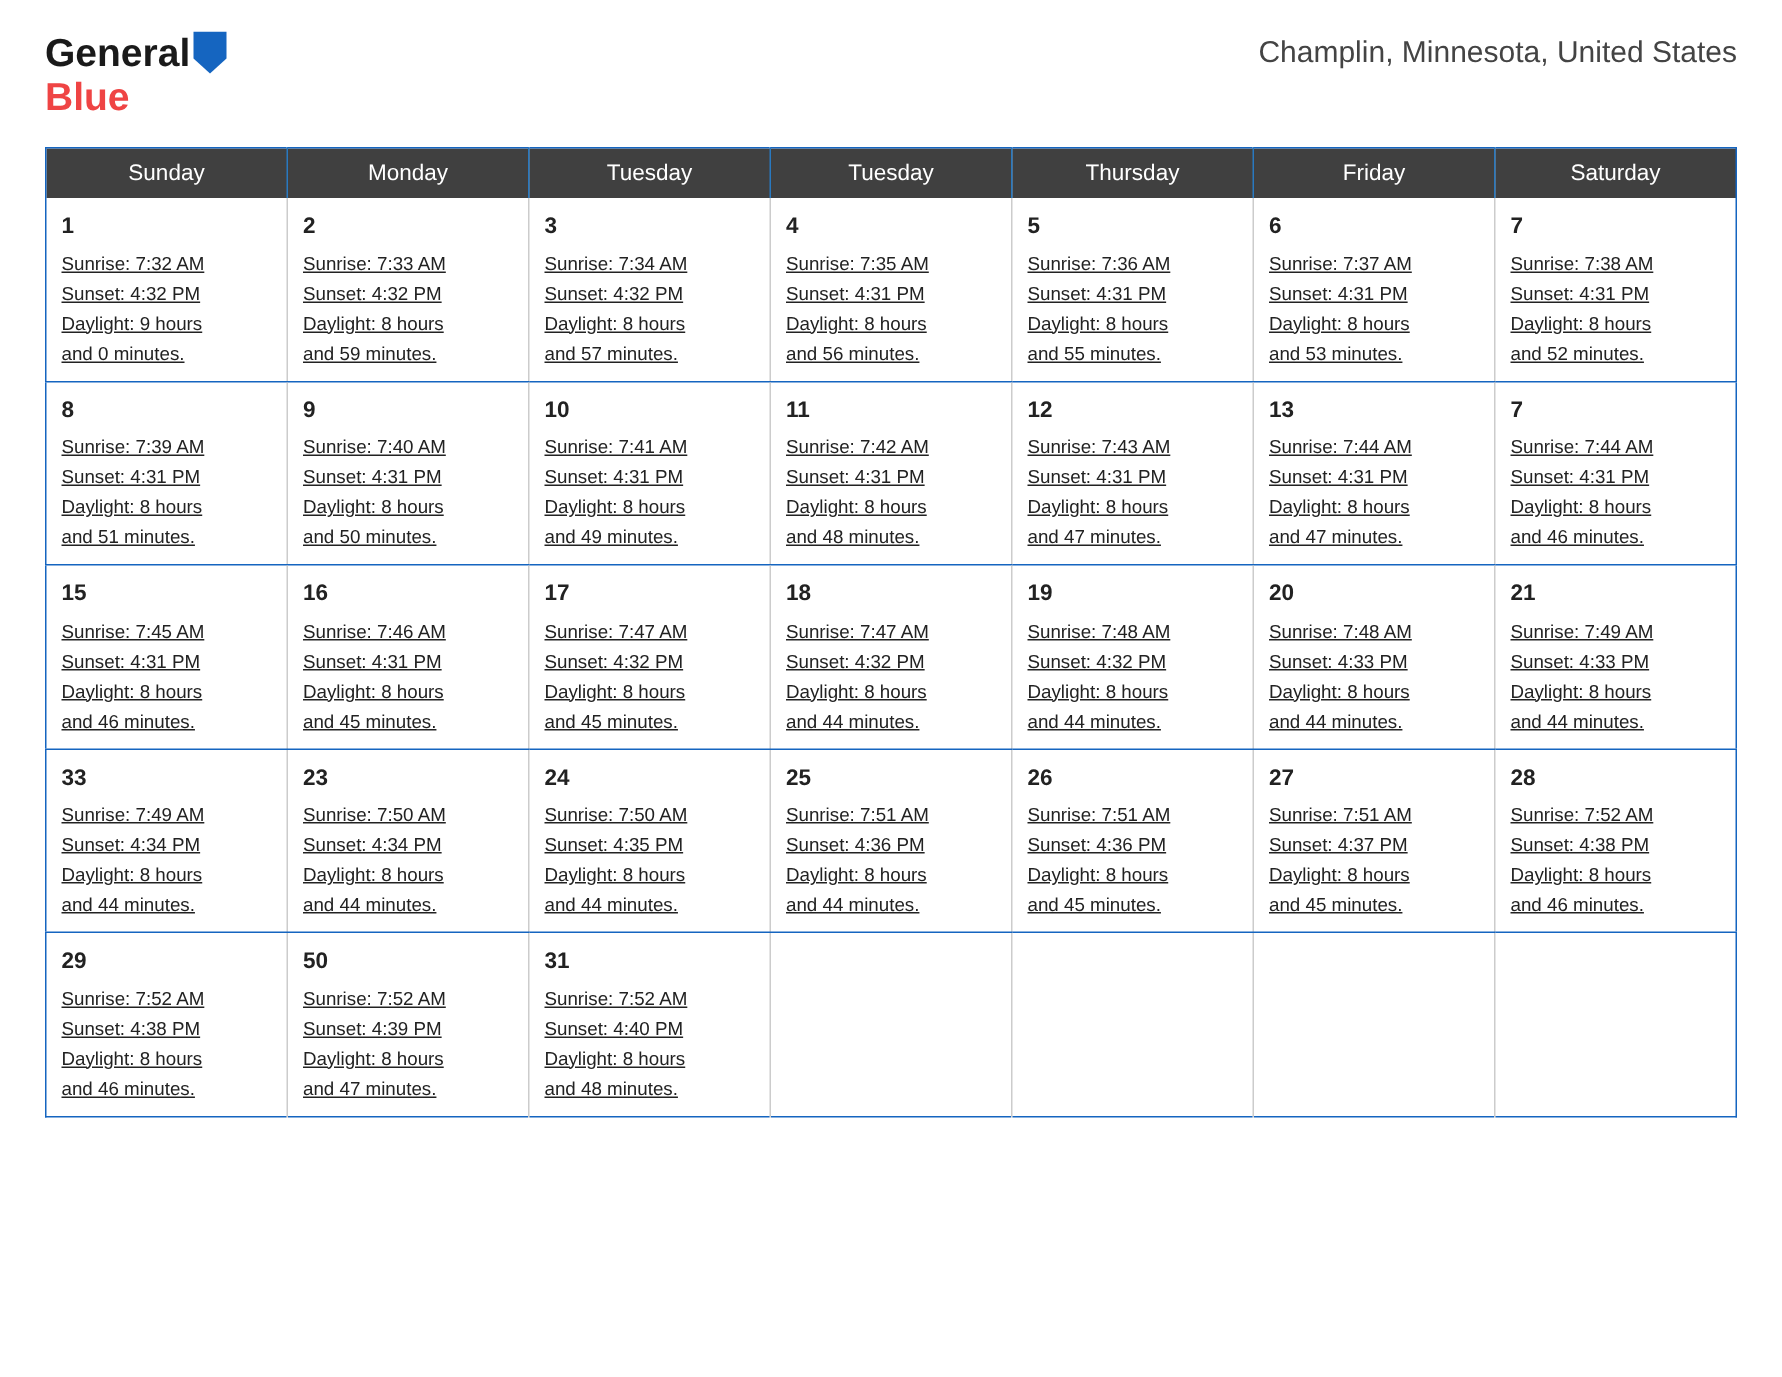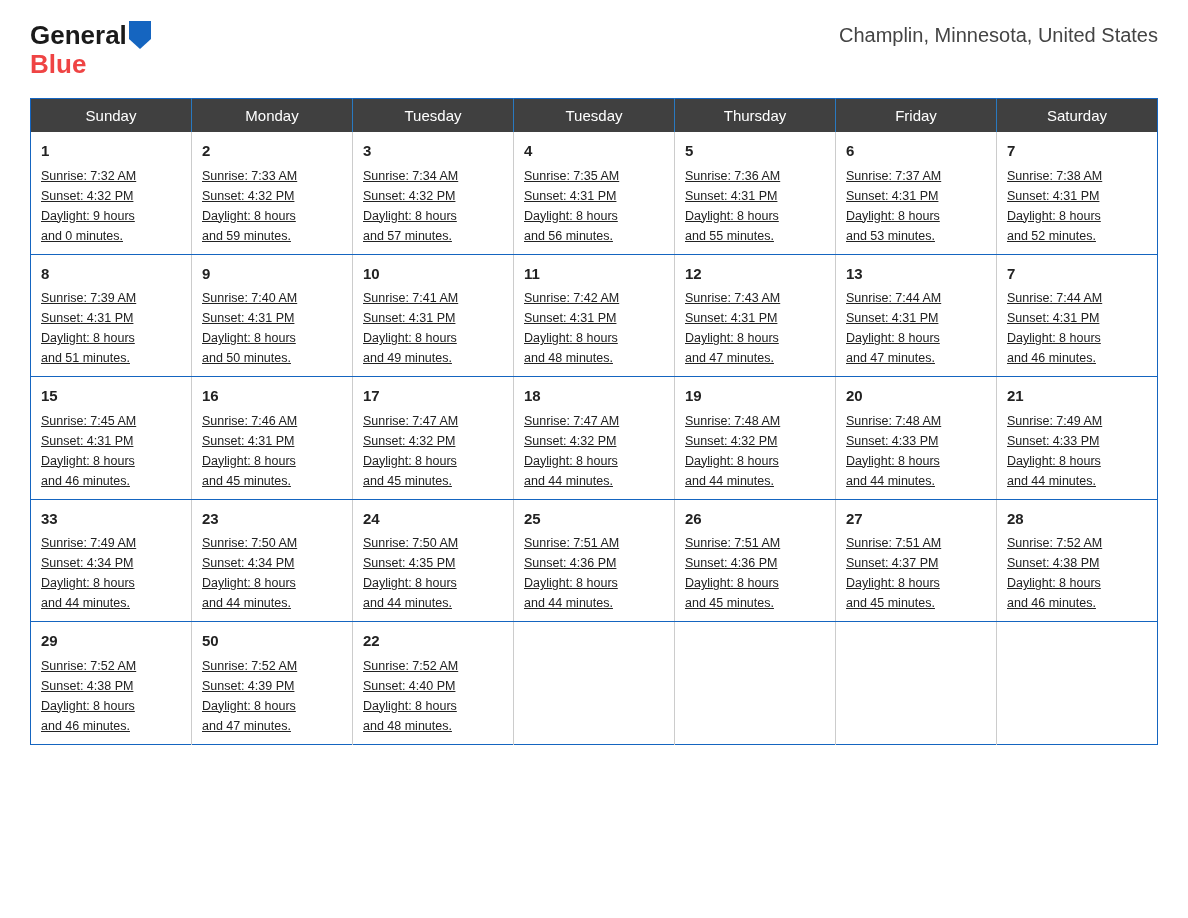--- a/index.html
+++ b/index.html
@@ -250,21 +250,21 @@
       <tr>
         <td>
           <span class="day-num">29</span>
           <div class="day-info">Sunrise: 7:52 AM<br>Sunset: 4:38 PM<br>Daylight: 8 hours<br>and 46 minutes.</div>
         </td>
         <td>
           <span class="day-num">50</span>
           <div class="day-info">Sunrise: 7:52 AM<br>Sunset: 4:39 PM<br>Daylight: 8 hours<br>and 47 minutes.</div>
         </td>
         <td>
-          <span class="day-num">22</span>
+          <span class="day-num">31</span>
           <div class="day-info">Sunrise: 7:52 AM<br>Sunset: 4:40 PM<br>Daylight: 8 hours<br>and 48 minutes.</div>
         </td>
         <td class="empty-cell"></td>
         <td class="empty-cell"></td>
         <td class="empty-cell"></td>
         <td class="empty-cell"></td>
       </tr>
     </tbody>
 </table>
 

